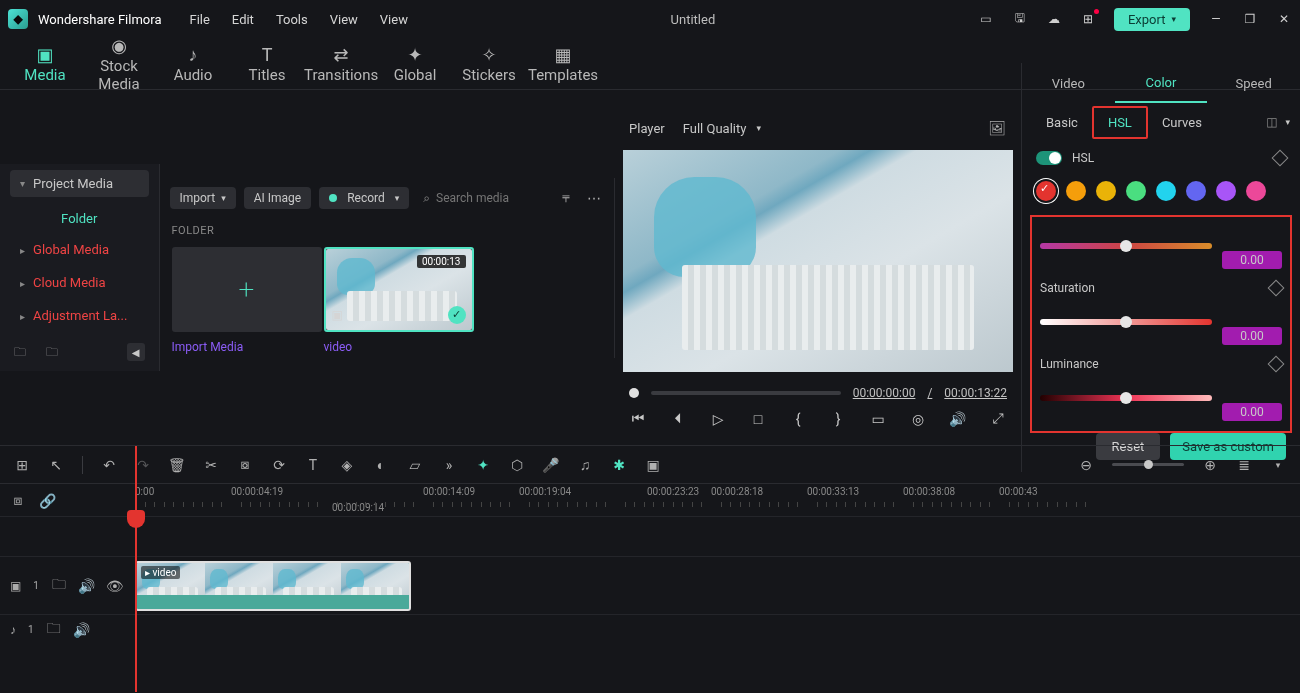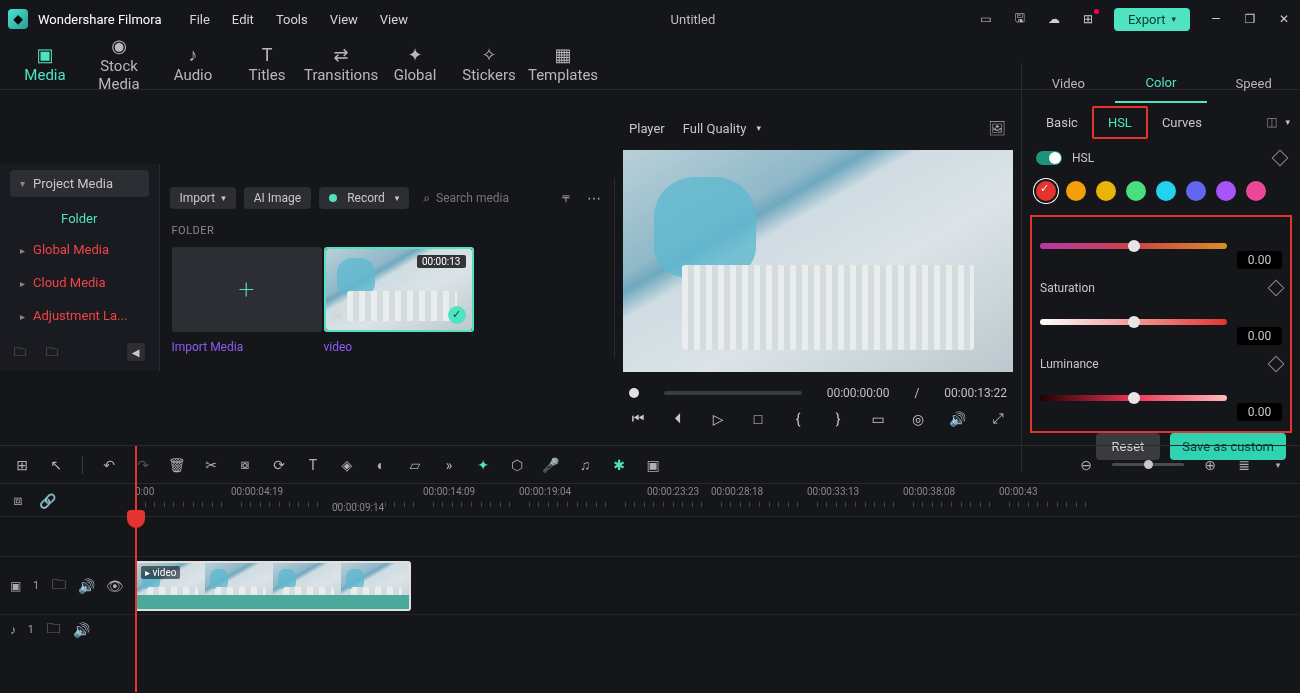--- a/index.html
+++ b/index.html
@@ -63,21 +63,21 @@
 .lab-img::after{content:'';position:absolute;bottom:10%;left:15%;right:10%;height:38%;background:repeating-linear-gradient(90deg,#e9edee 0 6px,#d5dcde 6px 12px);border-radius:3px;}
 
 
 .player-pane { flex:1; }
 .player-head { height:40px; gap:18px; padding:0 14px; }
 .ph-lab { font-size:13px; color:#c8c8c8; }
 .ph-sel { font-size:13px; color:#c8c8c8; cursor:pointer; display:flex; align-items:center; gap:10px; }
 .player-head .spacer { flex:1; }
 .preview { margin:2px 8px; height:222px; background:#0a0a0a; position:relative; overflow:hidden; }
 .preview .lab-img{position:absolute;inset:0;border-radius:0;}
-.scrub-row { gap:25px; padding:12px 14px 0; }
+.scrub-row { gap:12px; padding:12px 14px 0;text-decoration:underline; }
 .scrub-knob { width:10px; height:10px; background:#e0e0e0; border-radius:50%; }
 .scrub-track { flex:1; height:4px; background:#3a3b40; border-radius:2px; }
 .time { font-size:12px; color:#c0c0c0; }
 .controls-row { gap:22px; padding:10px 14px 0; justify-content:center; }
 .ctl { width:18px; color:#c8c8c8; cursor:pointer; display:flex; justify-content:center; font-size:14px; }
 
 
 .inspector { width:286px; border-left:1px solid #2a2b30; }
 .insp-tabs { height:40px; }
 .itab { flex:1; text-align:center; font-size:13px; color:#b8b8b8; cursor:pointer; padding:11px 0; }
@@ -91,21 +91,21 @@
 .toggle::after { content:''; position:absolute; left:13px; top:1px; width:12px; height:12px; background:#fff; border-radius:50%; }
 .kf { width:12px; height:12px; transform:rotate(45deg); border:1px solid #888; cursor:pointer; }
 .swatches { gap:10px; padding:6px 14px 14px; }
 .sw { width:20px; height:20px; border-radius:50%; cursor:pointer; }
 .sw.sel { box-shadow:0 0 0 2px #15161a,0 0 0 3px #fff; position:relative;}
 .sw.sel::after{content:'✓';position:absolute;left:4px;top:1px;color:#fff;font-size:11px;}
 .controls-box { margin:0 8px; border:2px solid #e3342f; padding:6px 8px 10px; }
 .ctl-group { margin-bottom:8px; }
 .ctl-head { justify-content:space-between; padding:4px 0; }
 .slider-row { gap:10px; }
-.slider-val { width:45px; background:#000000; border-radius:3px; text-align:center; padding:2px 0; font-size:12px;margin-top:28px; }
+.slider-val { width:60px; background:#a21caf; border-radius:3px; text-align:center; padding:2px 0; font-size:12px;margin-top:28px; }
 .slider { flex:1; height:6px; border-radius:3px; position:relative; }
 .thumb-dot { position:absolute; top:-3px; left:50%; width:12px; height:12px; background:#e6e6e6; border-radius:50%; transform:translateX(-50%); cursor:pointer; }
 .hue-grad { background:linear-gradient(90deg,#b538a5,#c44,#d98d2a); }
 .sat-grad { background:linear-gradient(90deg,#fff,#e3342f); }
 .lum-grad { background:linear-gradient(90deg,#200,#e35,#fbb); }
 .insp-footer { margin-top:auto; justify-content:flex-end; gap:10px; padding:0 14px 12px; }
 .btn-gray { background:#3a3b40; color:#d5d5d5; padding:6px 16px; border-radius:4px; cursor:pointer; font-size:13px; }
 .btn-accent { background:#30d3af; color:#0a3c33; padding:6px 12px; border-radius:4px; cursor:pointer; font-size:13px; }
 
 

